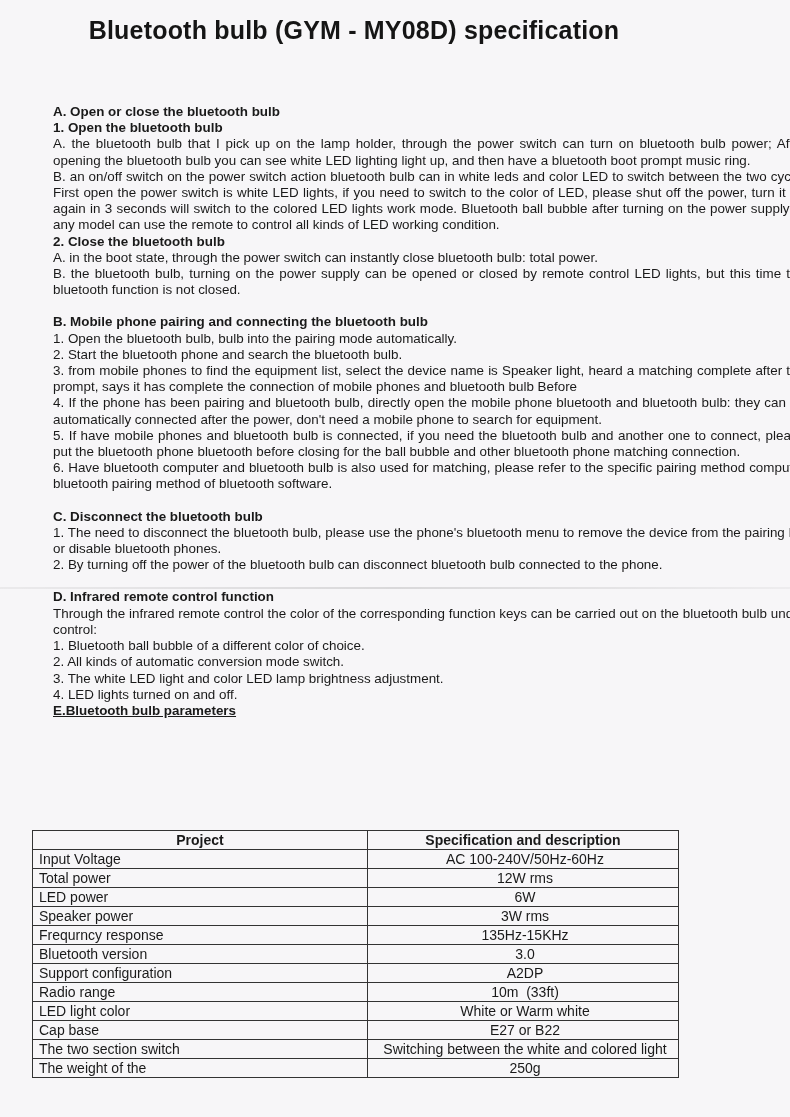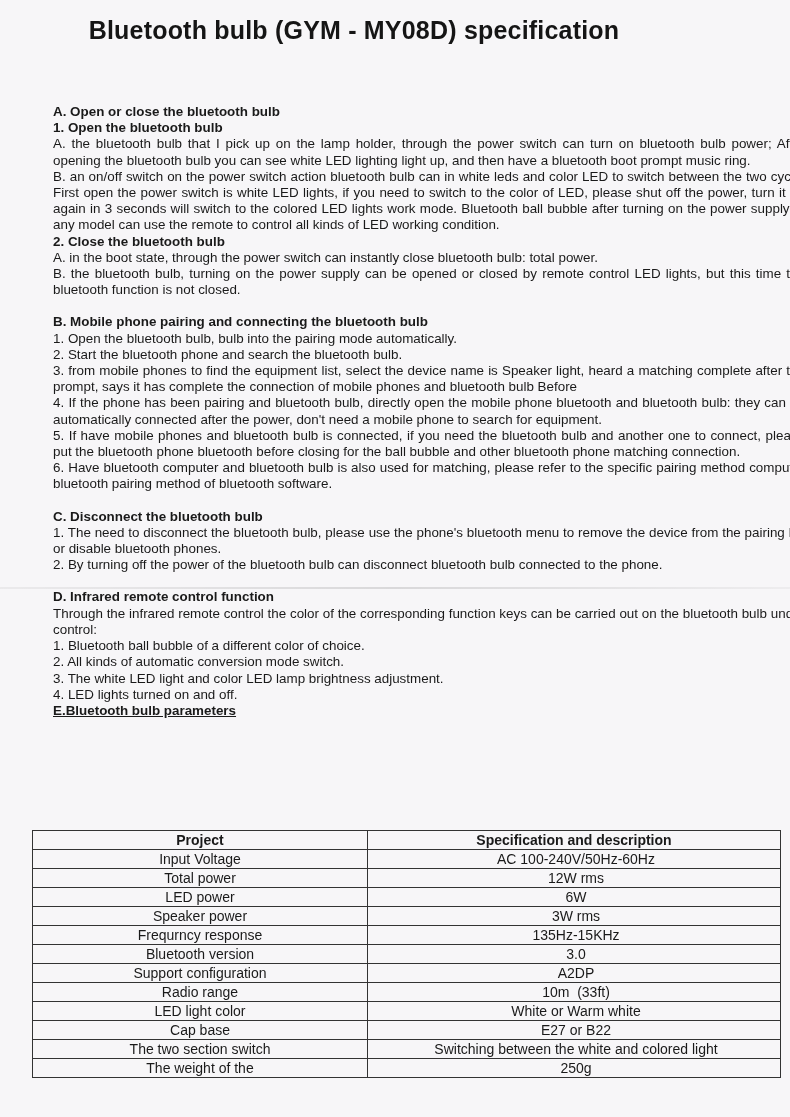--- a/index.html
+++ b/index.html
@@ -17,28 +17,28 @@
   }
   .content {
     position: absolute; left: 22px; top: 104px; width: 752px;
     font-size: 13.4px; line-height: 16.2px; margin-left: 31px;
   }
   .content p { margin: 0; text-align: justify; }
   .h { font-weight: bold; }
   .gap { height: 16px; }
   .sec-e { margin-top: 6px; text-decoration: underline; }
   table.params {
-    position: absolute; left: 32px; top: 830px; width: 749px;
+    position: absolute; left: 32px; top: 830px; width: 647px;
     border-collapse: collapse; font-size: 14px;
   }
   table.params td, table.params th {
     border: 1.5px solid #333; padding: 0 6px; height: 18px; line-height: 18px;
   }
   table.params th { font-weight: bold; text-align: center; }
-  table.params td.k { text-align: center; width: 322px; }
+  table.params td.k { text-align: left; width: 322px; }
   table.params td.v { text-align: center; padding-left: 10px; }
   .fold {
     position: absolute; left: 0; top: 587px; width: 790px; height: 2px;
     background: linear-gradient(to right, rgba(0,0,0,0.05), rgba(0,0,0,0.12), rgba(0,0,0,0.04));
   }
 </style>
 </head>
 <body>
 
 <div class="title">Bluetooth bulb (GYM - MY08D) specification</div>

